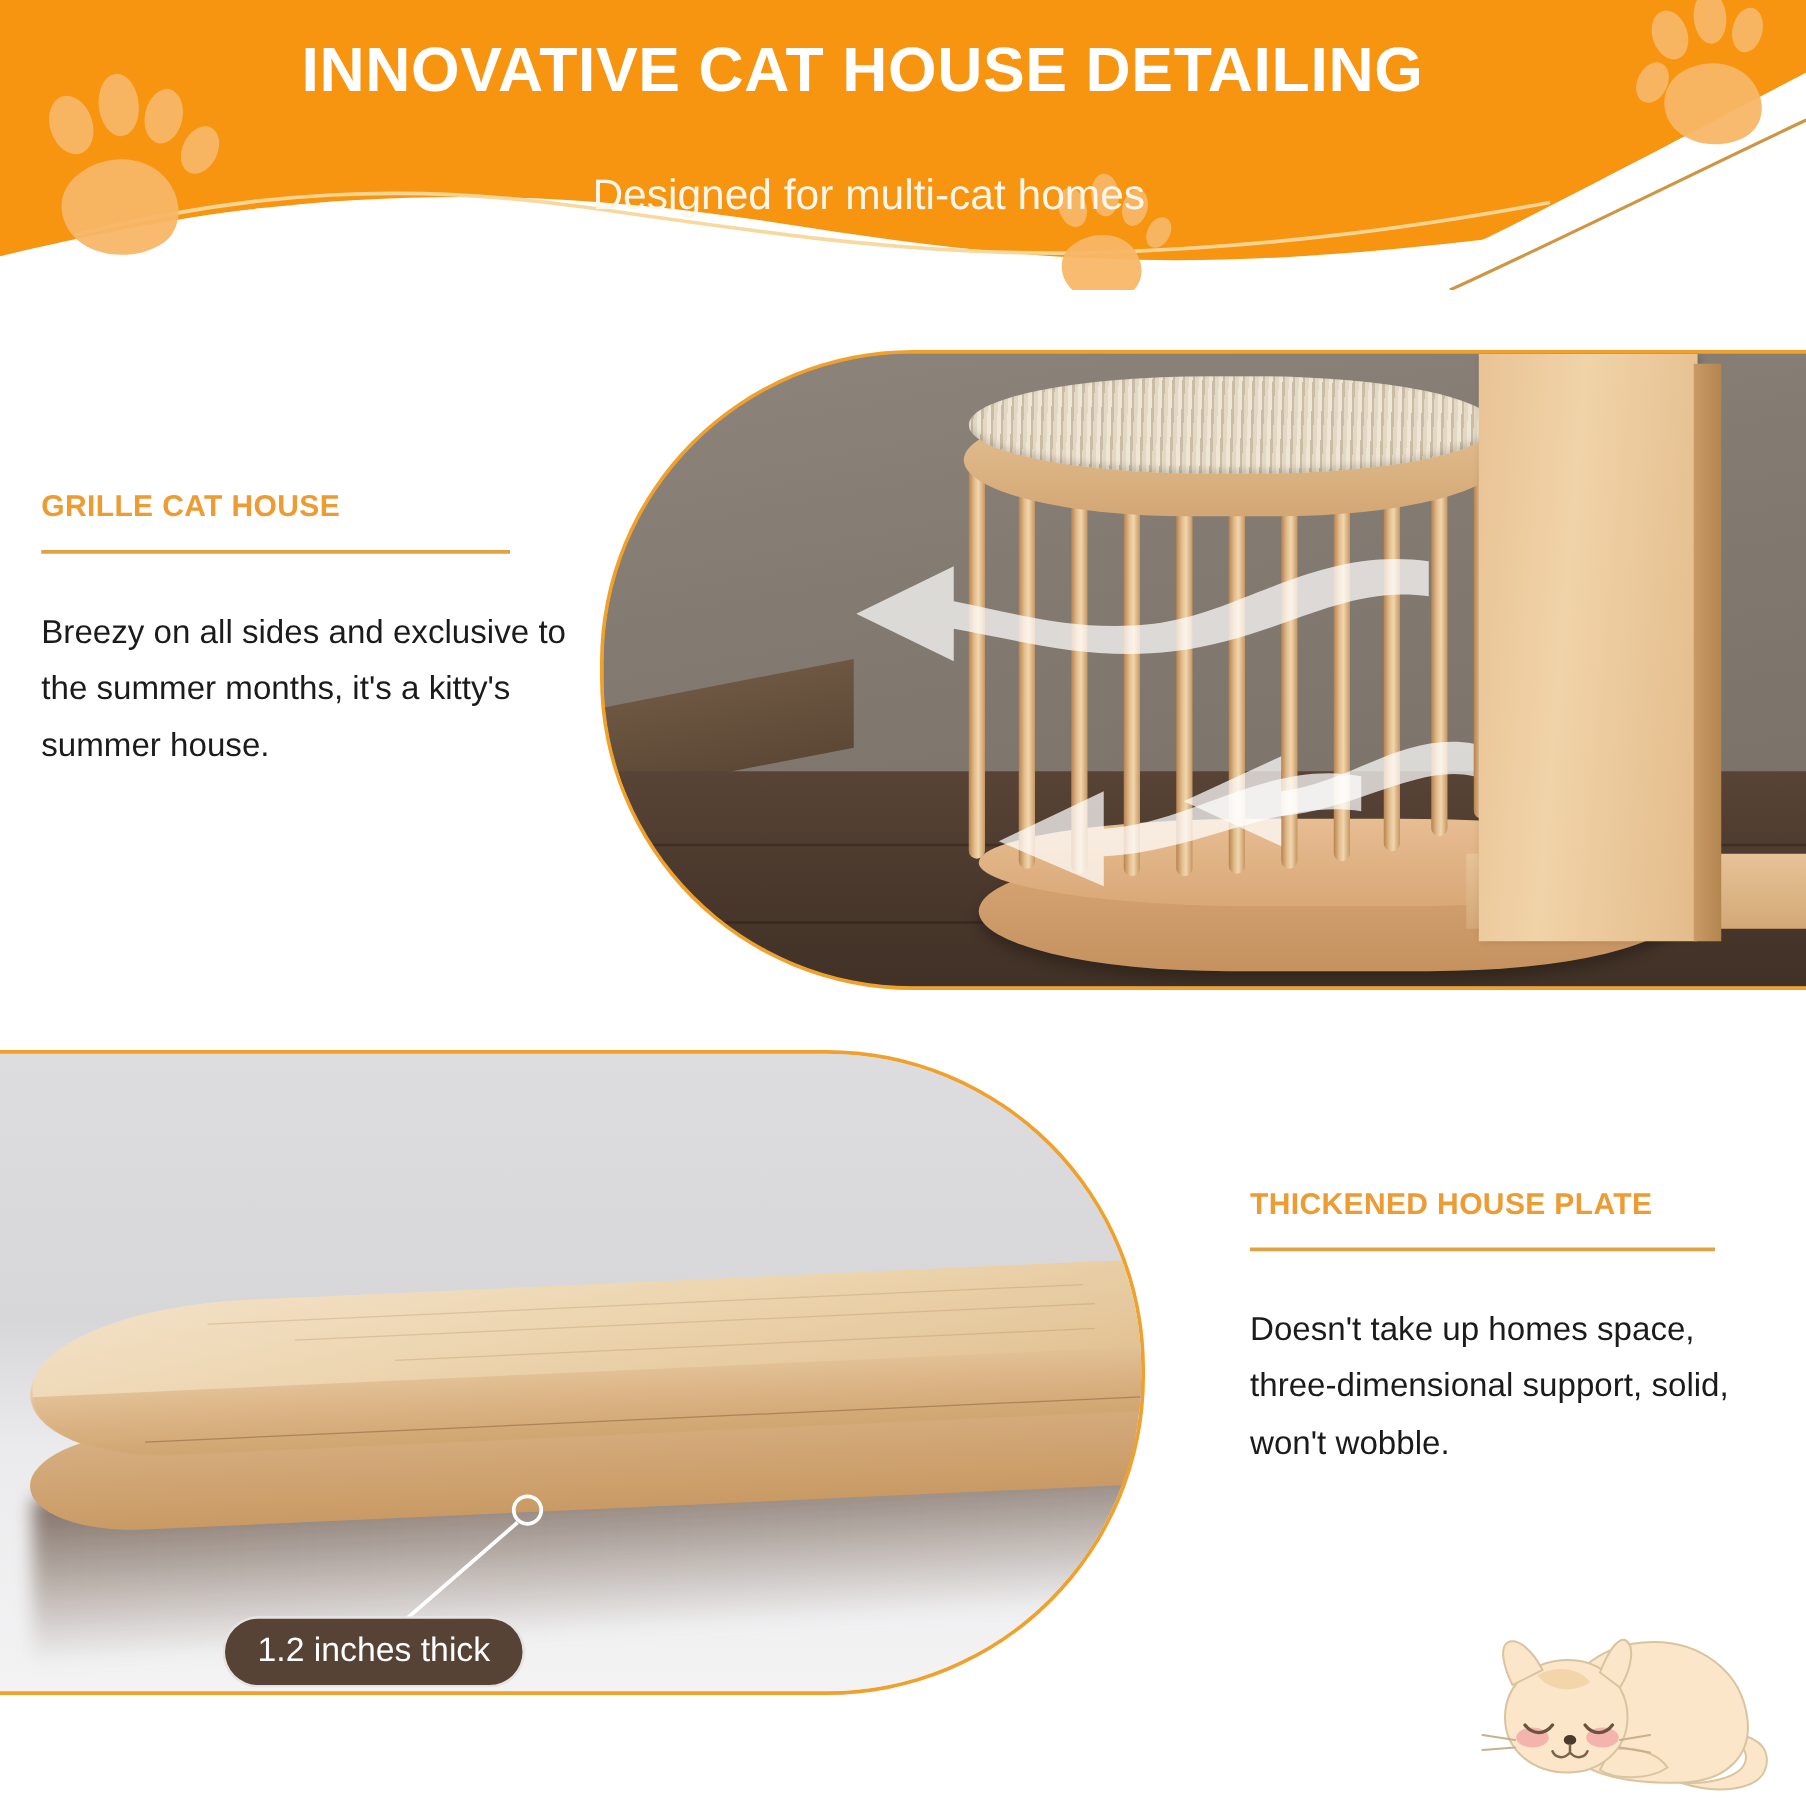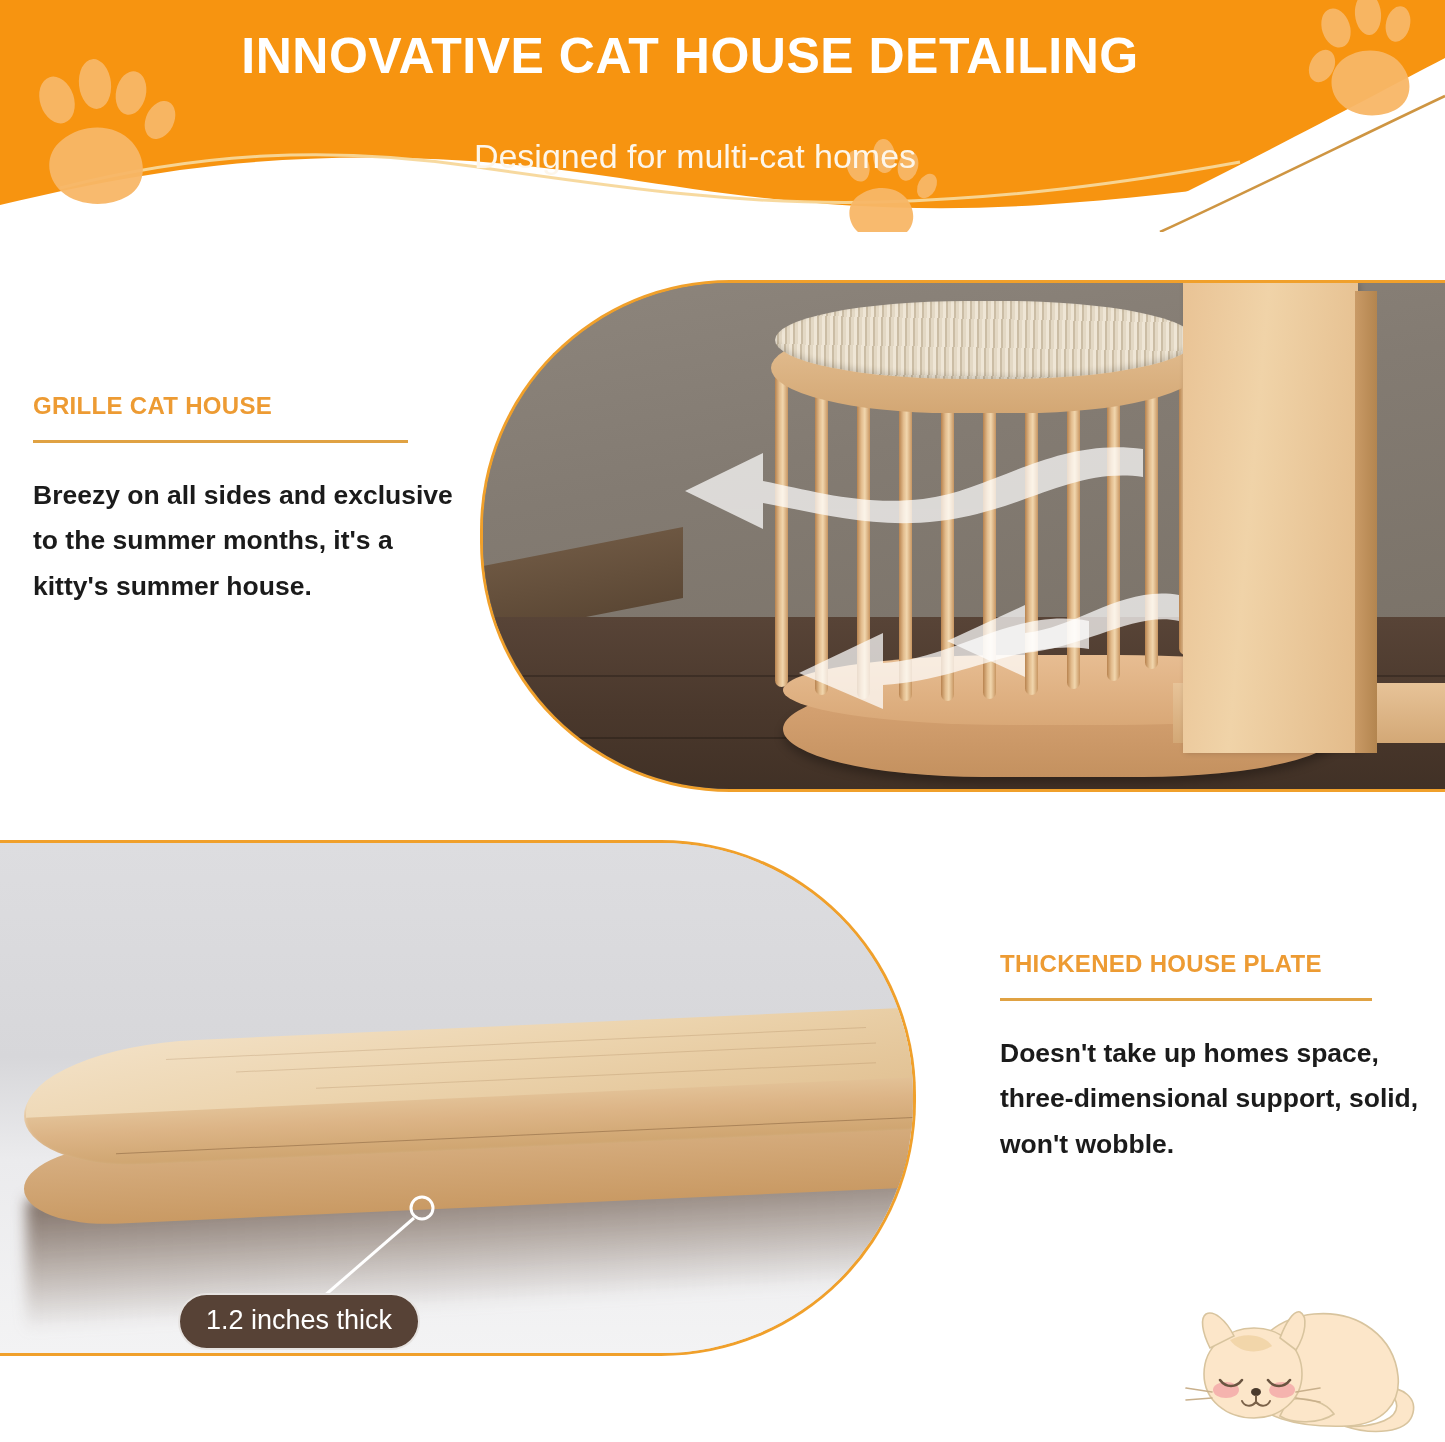--- a/index.html
+++ b/index.html
@@ -77,25 +77,25 @@
     letter-spacing: 0.3px;
     margin: 0;
   }
   .feat-rule {
     margin-top: 20px;
     width: 375px;
     height: 3px;
     background: #E0A243;
   }
   .feat-body {
-    margin-top: 30px;
+    margin-top: 40px;
     color: #1b1b1b;
     font-size: 26.5px;
     line-height: 1.72;
-    font-weight: bold;
+    font-weight: normal;
   }
 
   
   .photo-top {
     position: absolute;
     left: 480px;
     top: 280px;
     width: 965px;
     height: 512px;
     border: 3px solid #F0A02B;

